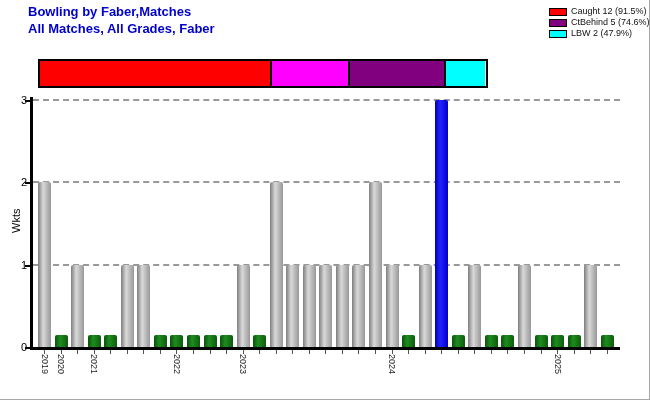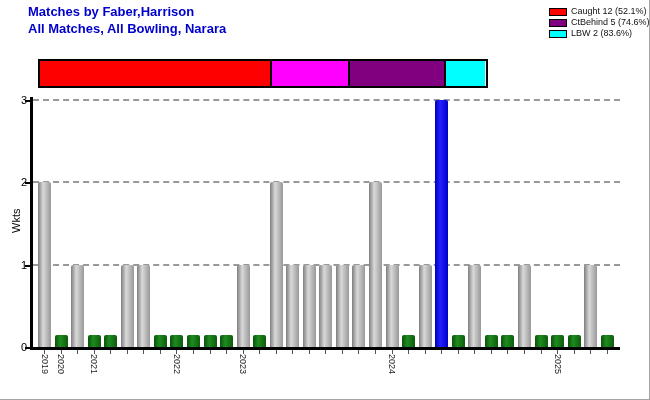--- a/index.html
+++ b/index.html
@@ -31,35 +31,35 @@
   .bar.gray{background:linear-gradient(to right,#7e7e7e,#d9d9d9 40%,#989898);}
   .bar.green{background:linear-gradient(to right,#0a520a,#1f8c1f 40%,#0c5c0c);}
   .bar.blue{background:linear-gradient(to right,#0000b8,#2222ff 40%,#0000c8);}
   .xtick{position:absolute;top:350px;width:1px;height:4px;background:#555;z-index:3;}
   .yearlab{position:absolute;top:354px;font-size:9px;color:#222;transform:rotate(90deg);transform-origin:0 0;white-space:nowrap;z-index:3;}
 </style>
 </head>
 <body>
 
 <div class="app">
-  <div class="title1">Matches by Faber,Harrison</div>
-  <div class="title2">All Matches, All Bowling, Narara</div>
+  <div class="title1">Bowling by Faber,Matches</div>
+  <div class="title2">All Matches, All Grades, Faber</div>
 
   <div class="legend" id="legend">
       <div class="legend-row">
         <div class="swatch" style="background: rgb(255, 0, 0);"></div>
-        <span class="legend-label">Caught 12 (52.1%)</span>
+        <span class="legend-label">Caught 12 (91.5%)</span>
       </div>
       <div class="legend-row">
         <div class="swatch" style="background: rgb(128, 0, 128);"></div>
         <span class="legend-label">CtBehind 5 (74.6%)</span>
       </div>
       <div class="legend-row">
         <div class="swatch" style="background: rgb(0, 255, 255);"></div>
-        <span class="legend-label">LBW 2 (83.6%)</span>
+        <span class="legend-label">LBW 2 (47.9%)</span>
       </div>
     </div>
 
   <div class="stackbar" id="stackbar">
       <div class="seg" style="flex: 0 0 52.1%; background: rgb(255, 0, 0);"></div>
       <div class="seg" style="flex: 0 0 17.3%; background: rgb(255, 0, 255);"></div>
       <div class="seg" style="flex: 0 0 21.7%; background: rgb(128, 0, 128);"></div>
       <div class="seg" style="flex: 0 0 8.6%; background: rgb(0, 255, 255);"></div>
     </div>
 

